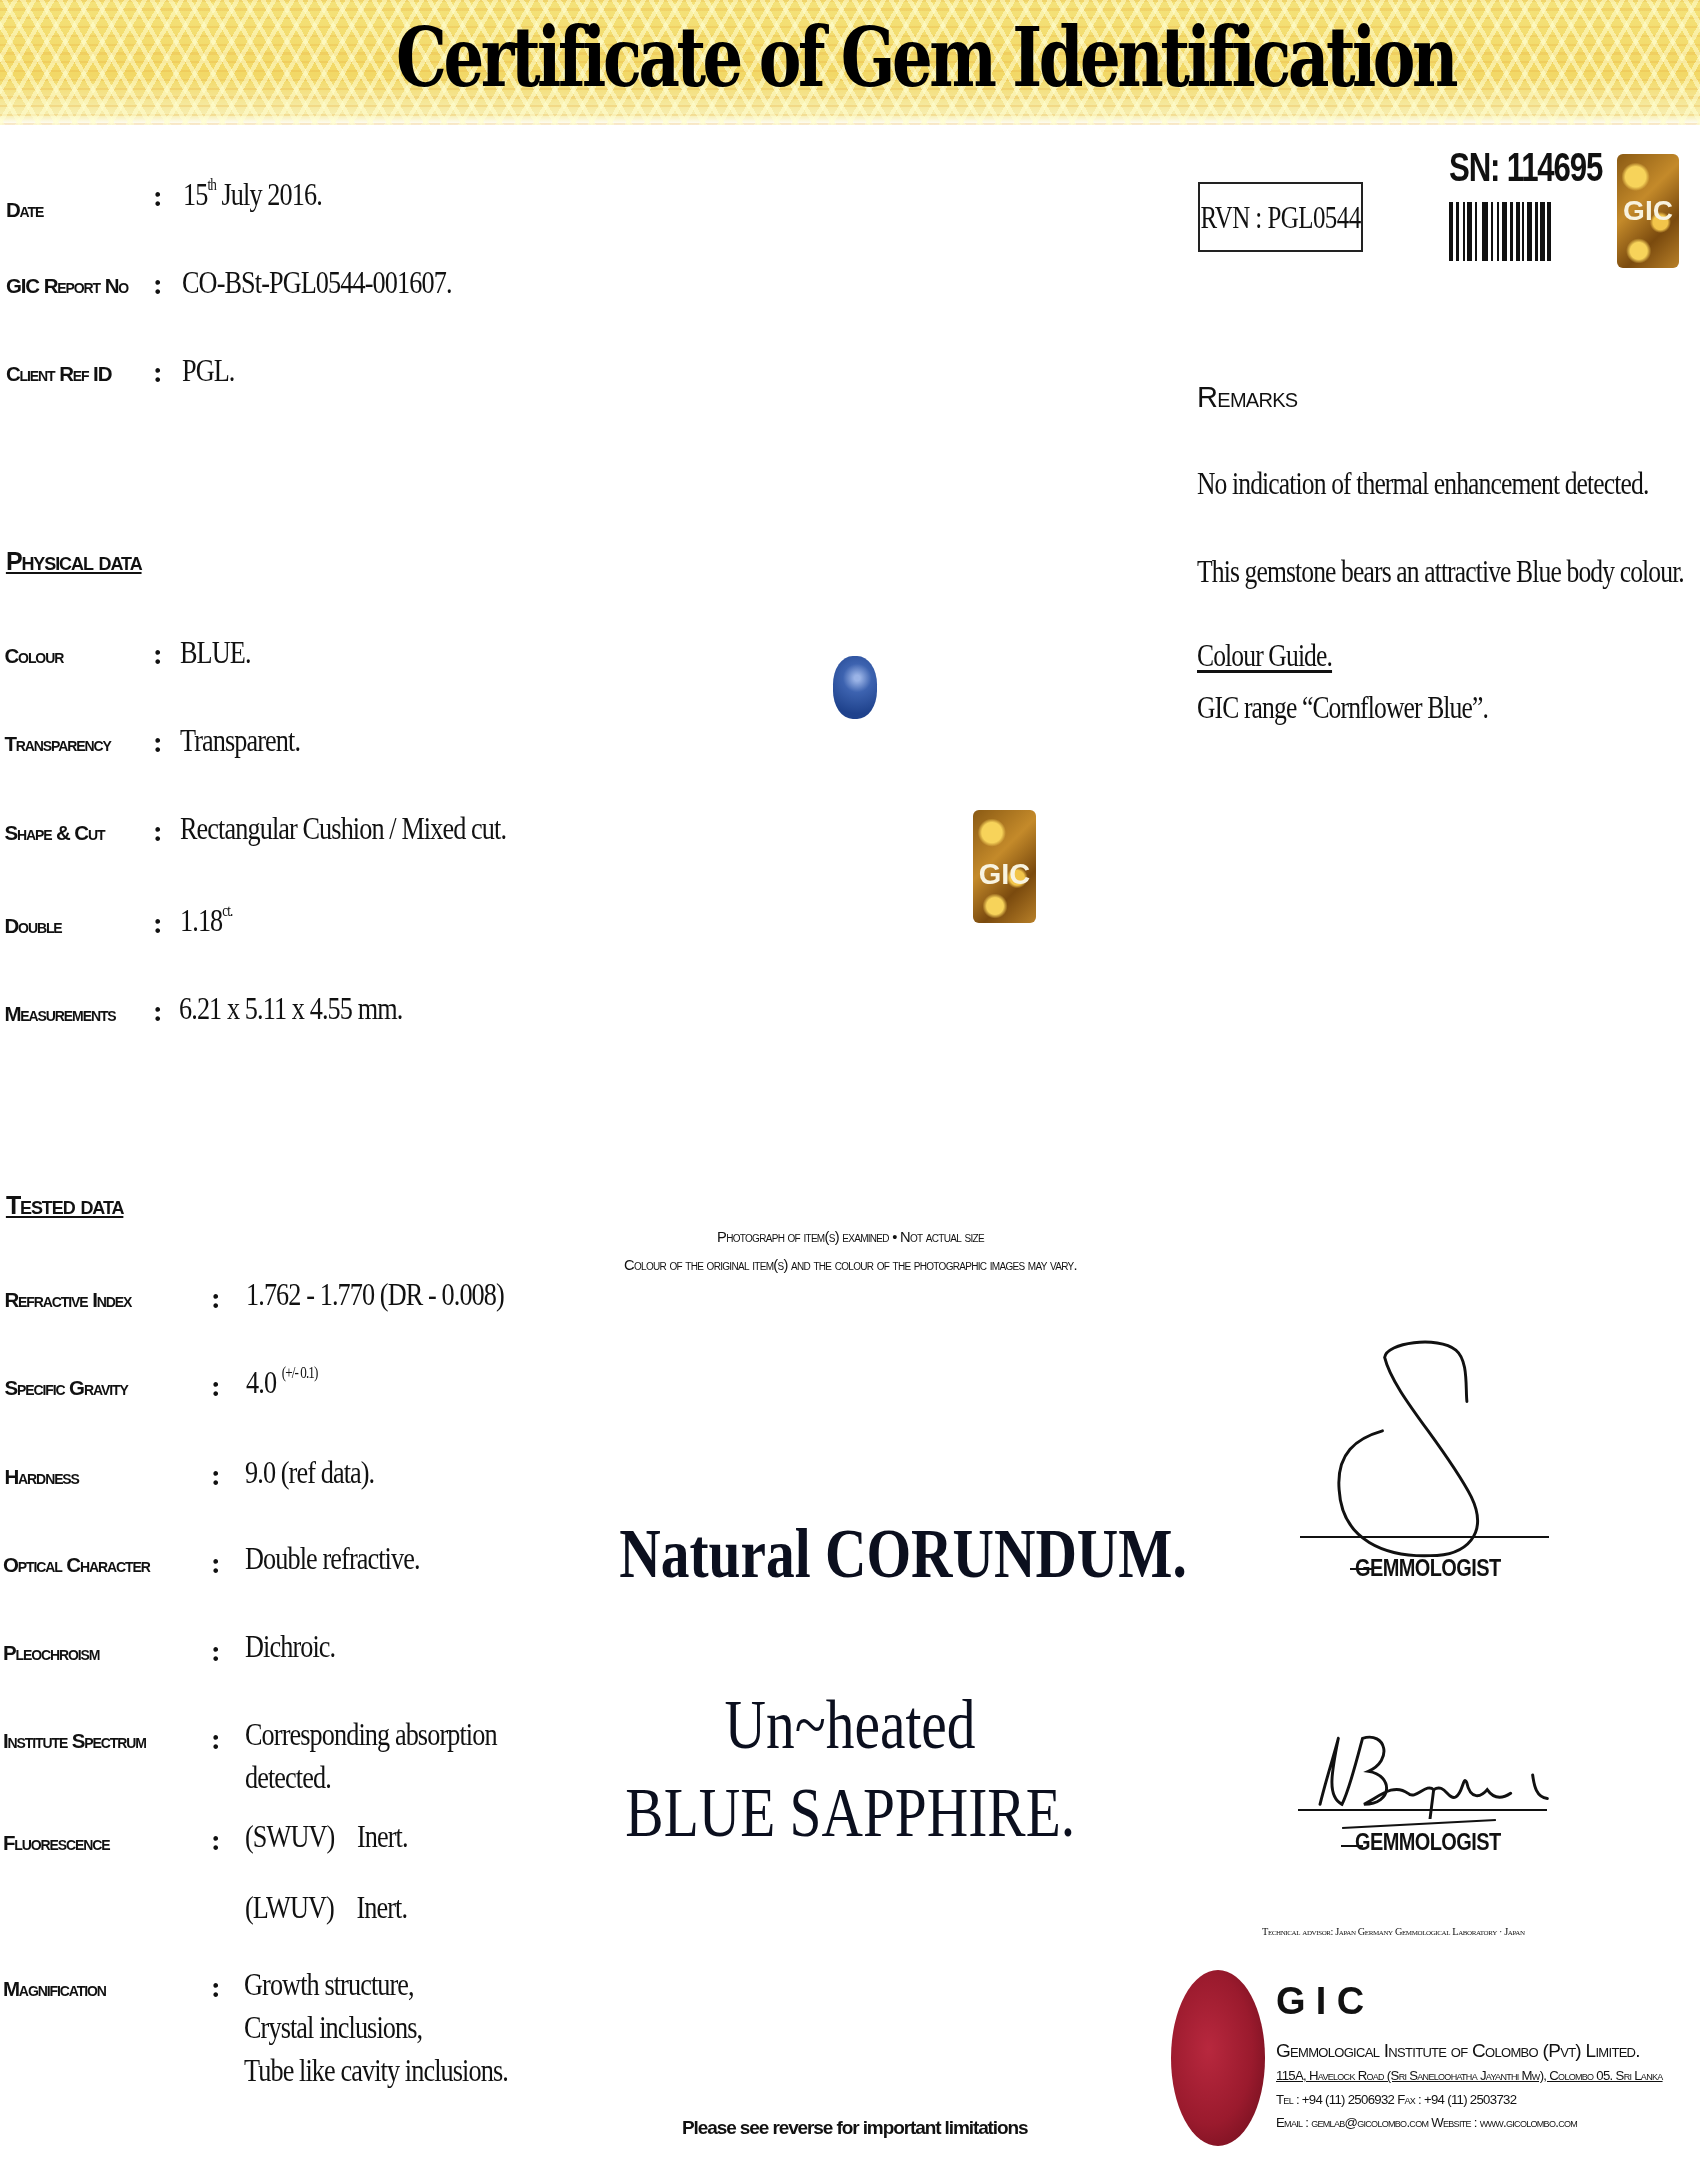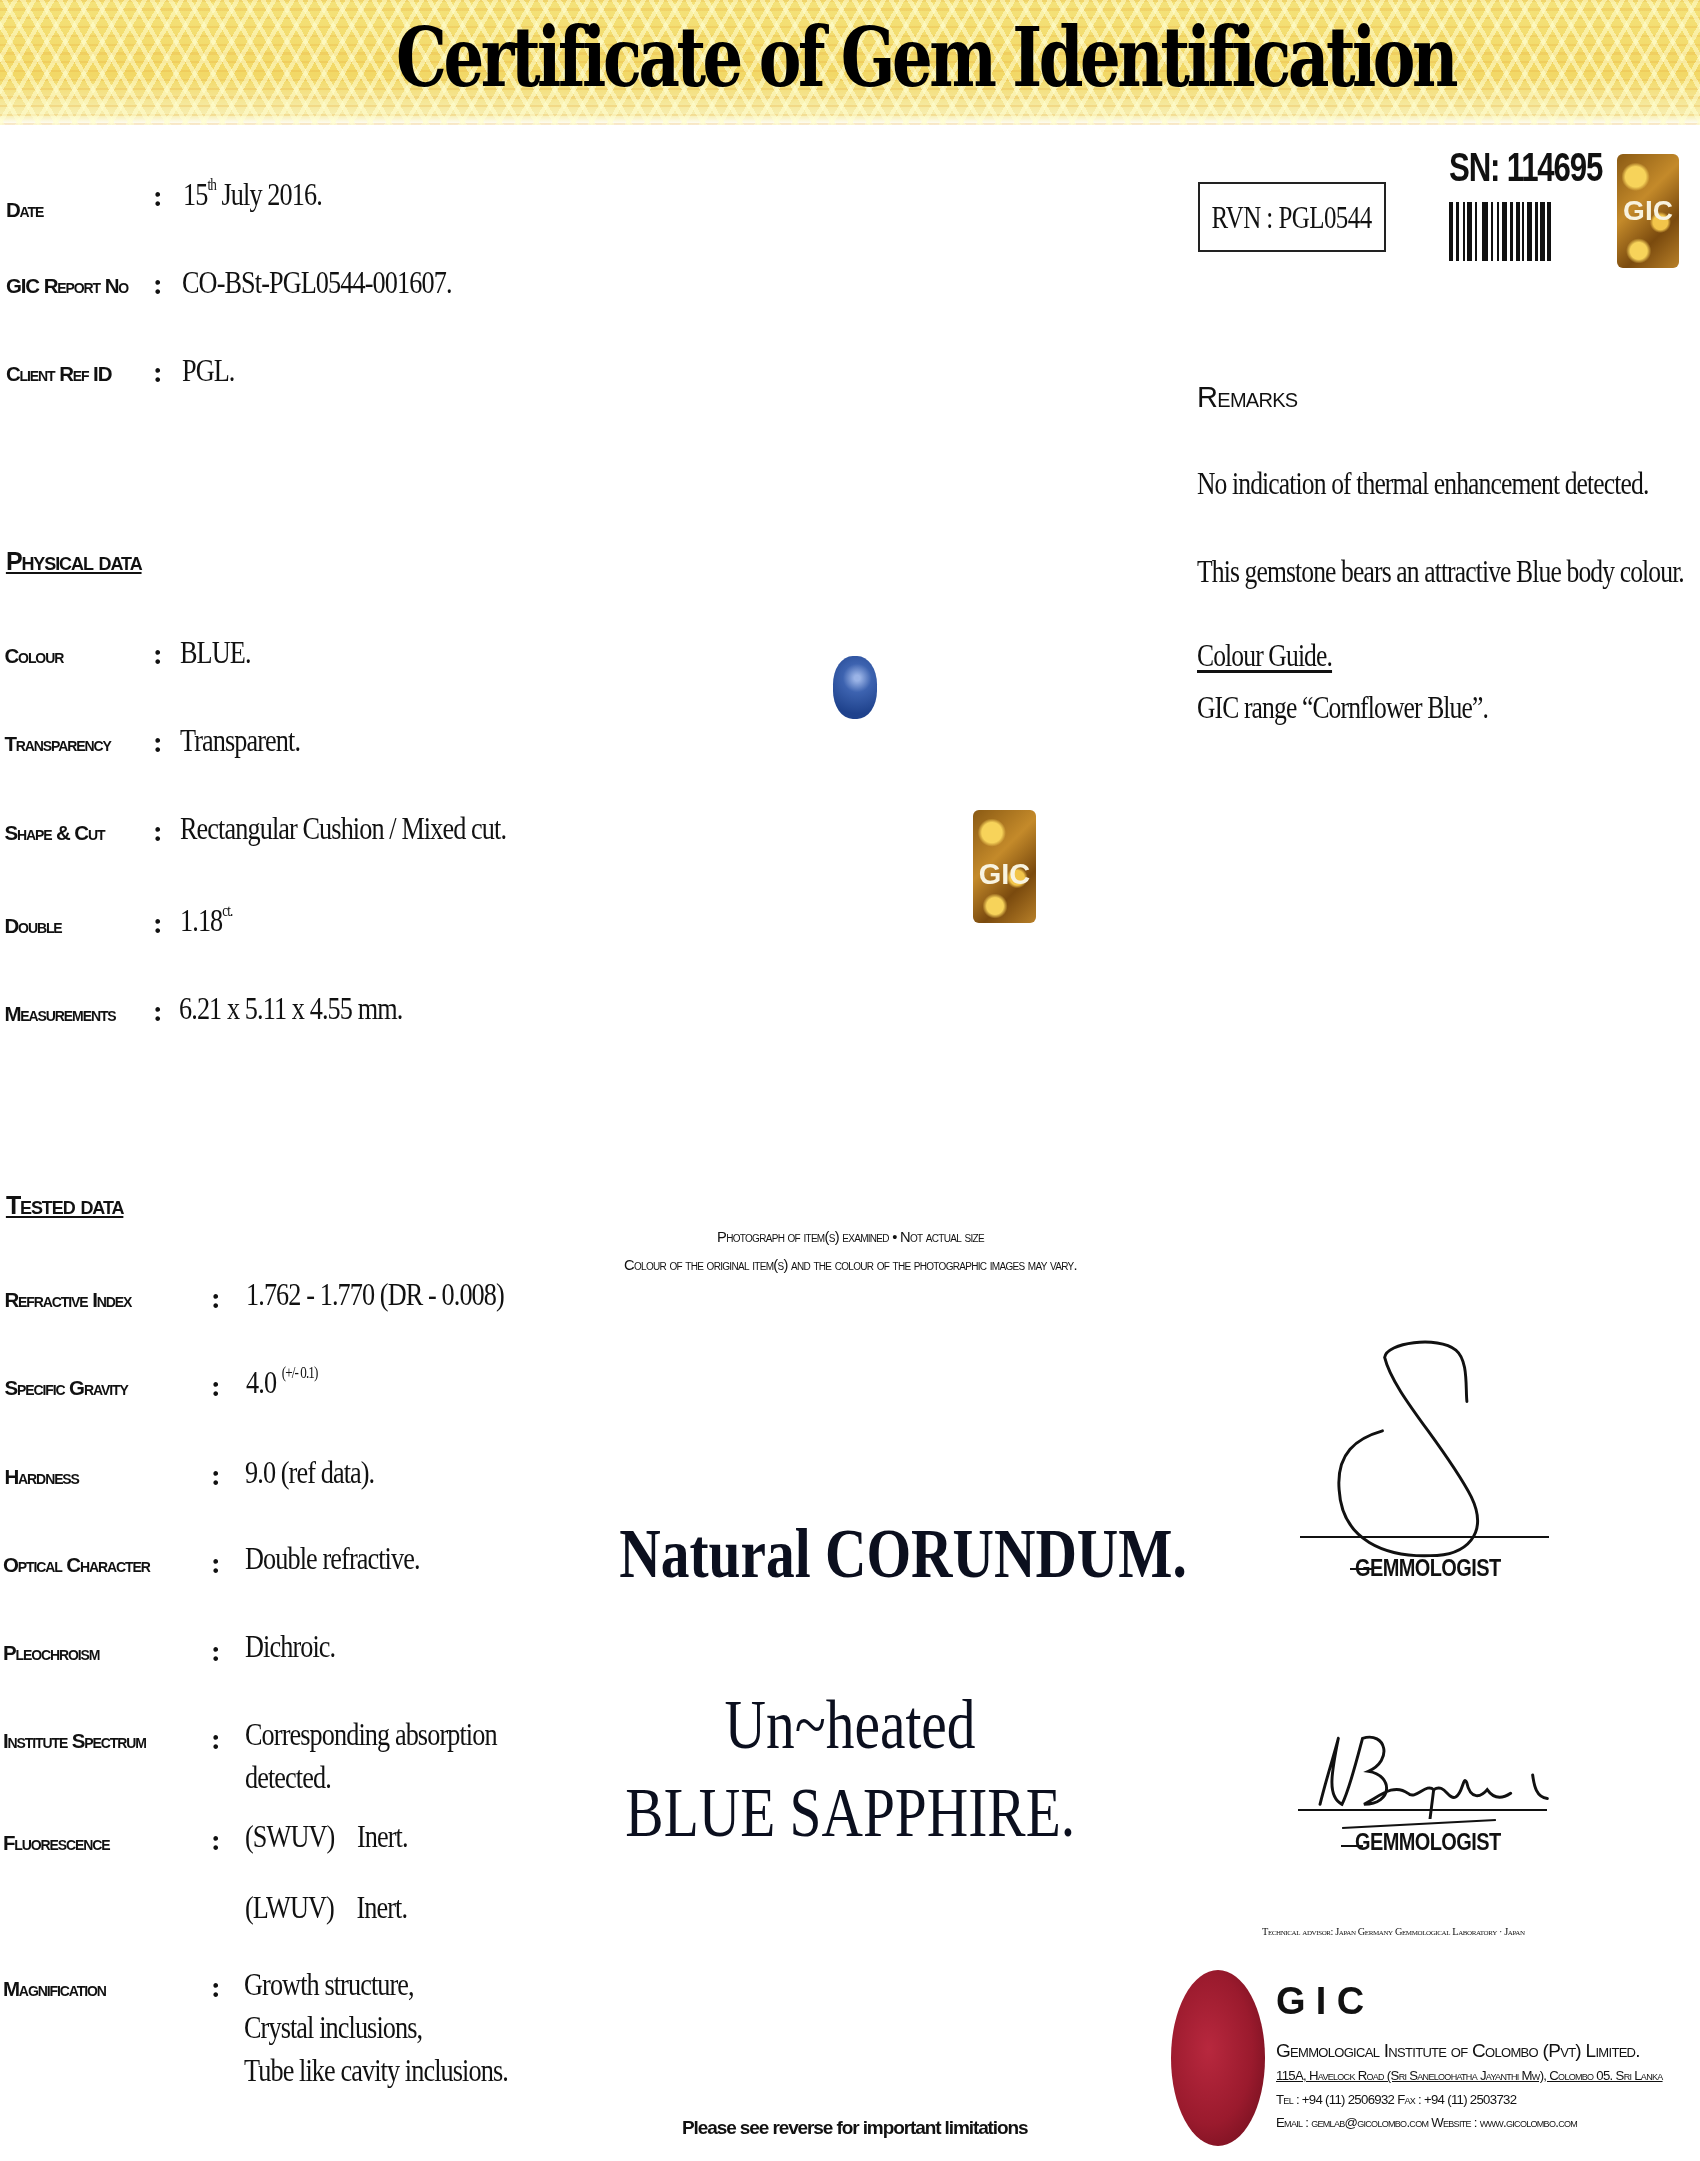--- a/index.html
+++ b/index.html
@@ -37,21 +37,21 @@
   }
   .value.multi { white-space: normal; line-height: 43px; }
   .sup { font-size: 16px; vertical-align: 14.7px; }
   .section {
     position: absolute; font-family: "Liberation Sans", "DejaVu Sans", sans-serif;
     font-weight: bold; font-size: 25px; letter-spacing: -1.1px; font-variant: small-caps; text-decoration: underline;
   }
 
   
   .rvn-box {
-    position: absolute; left: 1198px; top: 182px; width: 188px; height: 70px;
+    position: absolute; left: 1198px; top: 182px; width: 165px; height: 70px;
     border: 2.2px solid #222; display: flex; align-items: center; justify-content: center;
   }
   .rvn-box span { font-size: 32px; letter-spacing: -0.7px; transform: scaleX(0.78); white-space: nowrap; }
   .sn {
     position: absolute; left: 1449px; top: 145px; font-family: "Liberation Sans", "DejaVu Sans", sans-serif;
     font-weight: bold; font-size: 40px; letter-spacing: -1.5px; transform: scaleX(0.78); transform-origin: left center;
   }
   .barcode { position: absolute; left: 1449px; top: 202px; width: 128px; height: 59px; display: flex; gap: 0; }
   .barcode i { display: block; height: 100%; background: #111; }
   .holo {

